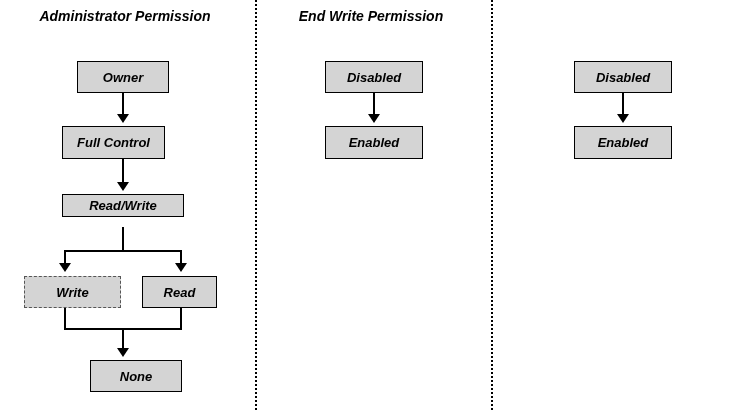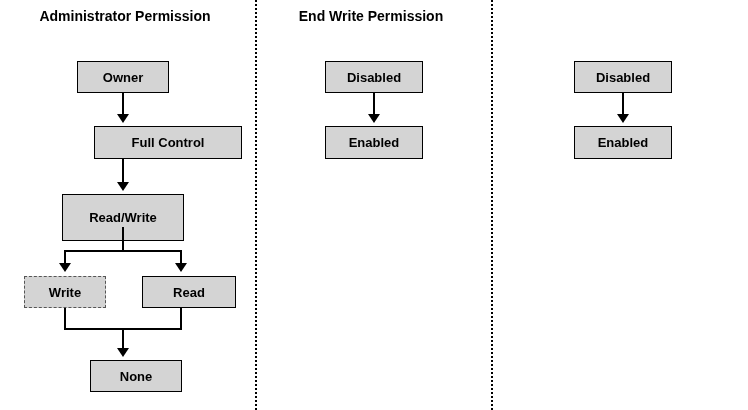--- a/index.html
+++ b/index.html
@@ -9,20 +9,21 @@
   }
   body {
     font-family: "Liberation Sans", sans-serif;
   }
   #stage {
     position: relative;
     width: 748px;
     height: 410px;
     background: #ffffff;
     overflow: hidden;
+    font-style: italic;
   }
   .col-title {
     position: absolute;
     font-size: 14px;
     font-weight: bold;
     color: #000000;
     text-align: center;
     white-space: nowrap;
   }
   .divider {
@@ -74,37 +75,37 @@
   <div class="col-title" style="left:252px; top:8px; width:238px;">End Write Permission</div>
 
   <div class="divider" style="left:255px;"></div>
   <div class="divider" style="left:491px;"></div>
 
   <div class="node" style="left:77px; top:61px; width:92px; height:32px;">Owner</div>
 
   <div class="connector vline" style="left:122px; top:93px; height:24px;"></div>
   <div class="arrow-down" style="left:117px; top:114px;"></div>
 
-  <div class="node" style="left:62px; top:126px; width:148px; height:33px;margin-left:32px;">Full Control</div>
+  <div class="node" style="left:62px; top:126px; width:103px; height:33px;">Full Control</div>
 
   <div class="connector vline" style="left:122px; top:159px; height:26px;"></div>
   <div class="arrow-down" style="left:117px; top:182px;"></div>
 
-  <div class="node" style="left:62px; top:194px; width:122px; height:47px;">Read/Write</div>
+  <div class="node" style="left:62px; top:194px; width:122px; height:23px;">Read/Write</div>
 
   <div class="connector vline" style="left:122px; top:227px; height:24px;"></div>
   <div class="connector hline" style="left:64px; top:250px; width:118px;"></div>
   <div class="connector vline" style="left:64px; top:250px; height:18px;"></div>
   <div class="arrow-down" style="left:59px; top:263px;"></div>
   <div class="connector vline" style="left:180px; top:250px; height:18px;"></div>
   <div class="arrow-down" style="left:175px; top:263px;"></div>
 
-  <div class="node dashed" style="left:24px; top:276px; width:82px; height:32px;">Write</div>
+  <div class="node dashed" style="left:24px; top:276px; width:97px; height:32px;">Write</div>
 
-  <div class="node" style="left:142px; top:276px; width:94px; height:32px;">Read</div>
+  <div class="node" style="left:142px; top:276px; width:75px; height:32px;">Read</div>
 
   <div class="connector vline" style="left:64px; top:308px; height:22px;"></div>
   <div class="connector vline" style="left:180px; top:308px; height:22px;"></div>
   <div class="connector hline" style="left:64px; top:328px; width:118px;"></div>
   <div class="connector vline" style="left:122px; top:328px; height:23px;"></div>
   <div class="arrow-down" style="left:117px; top:348px;"></div>
 
   <div class="node" style="left:77px; top:360px; width:92px; height:32px;margin-left:13px;">None</div>
 
   <div class="node" style="left:325px; top:61px; width:98px; height:32px;">Disabled</div>

